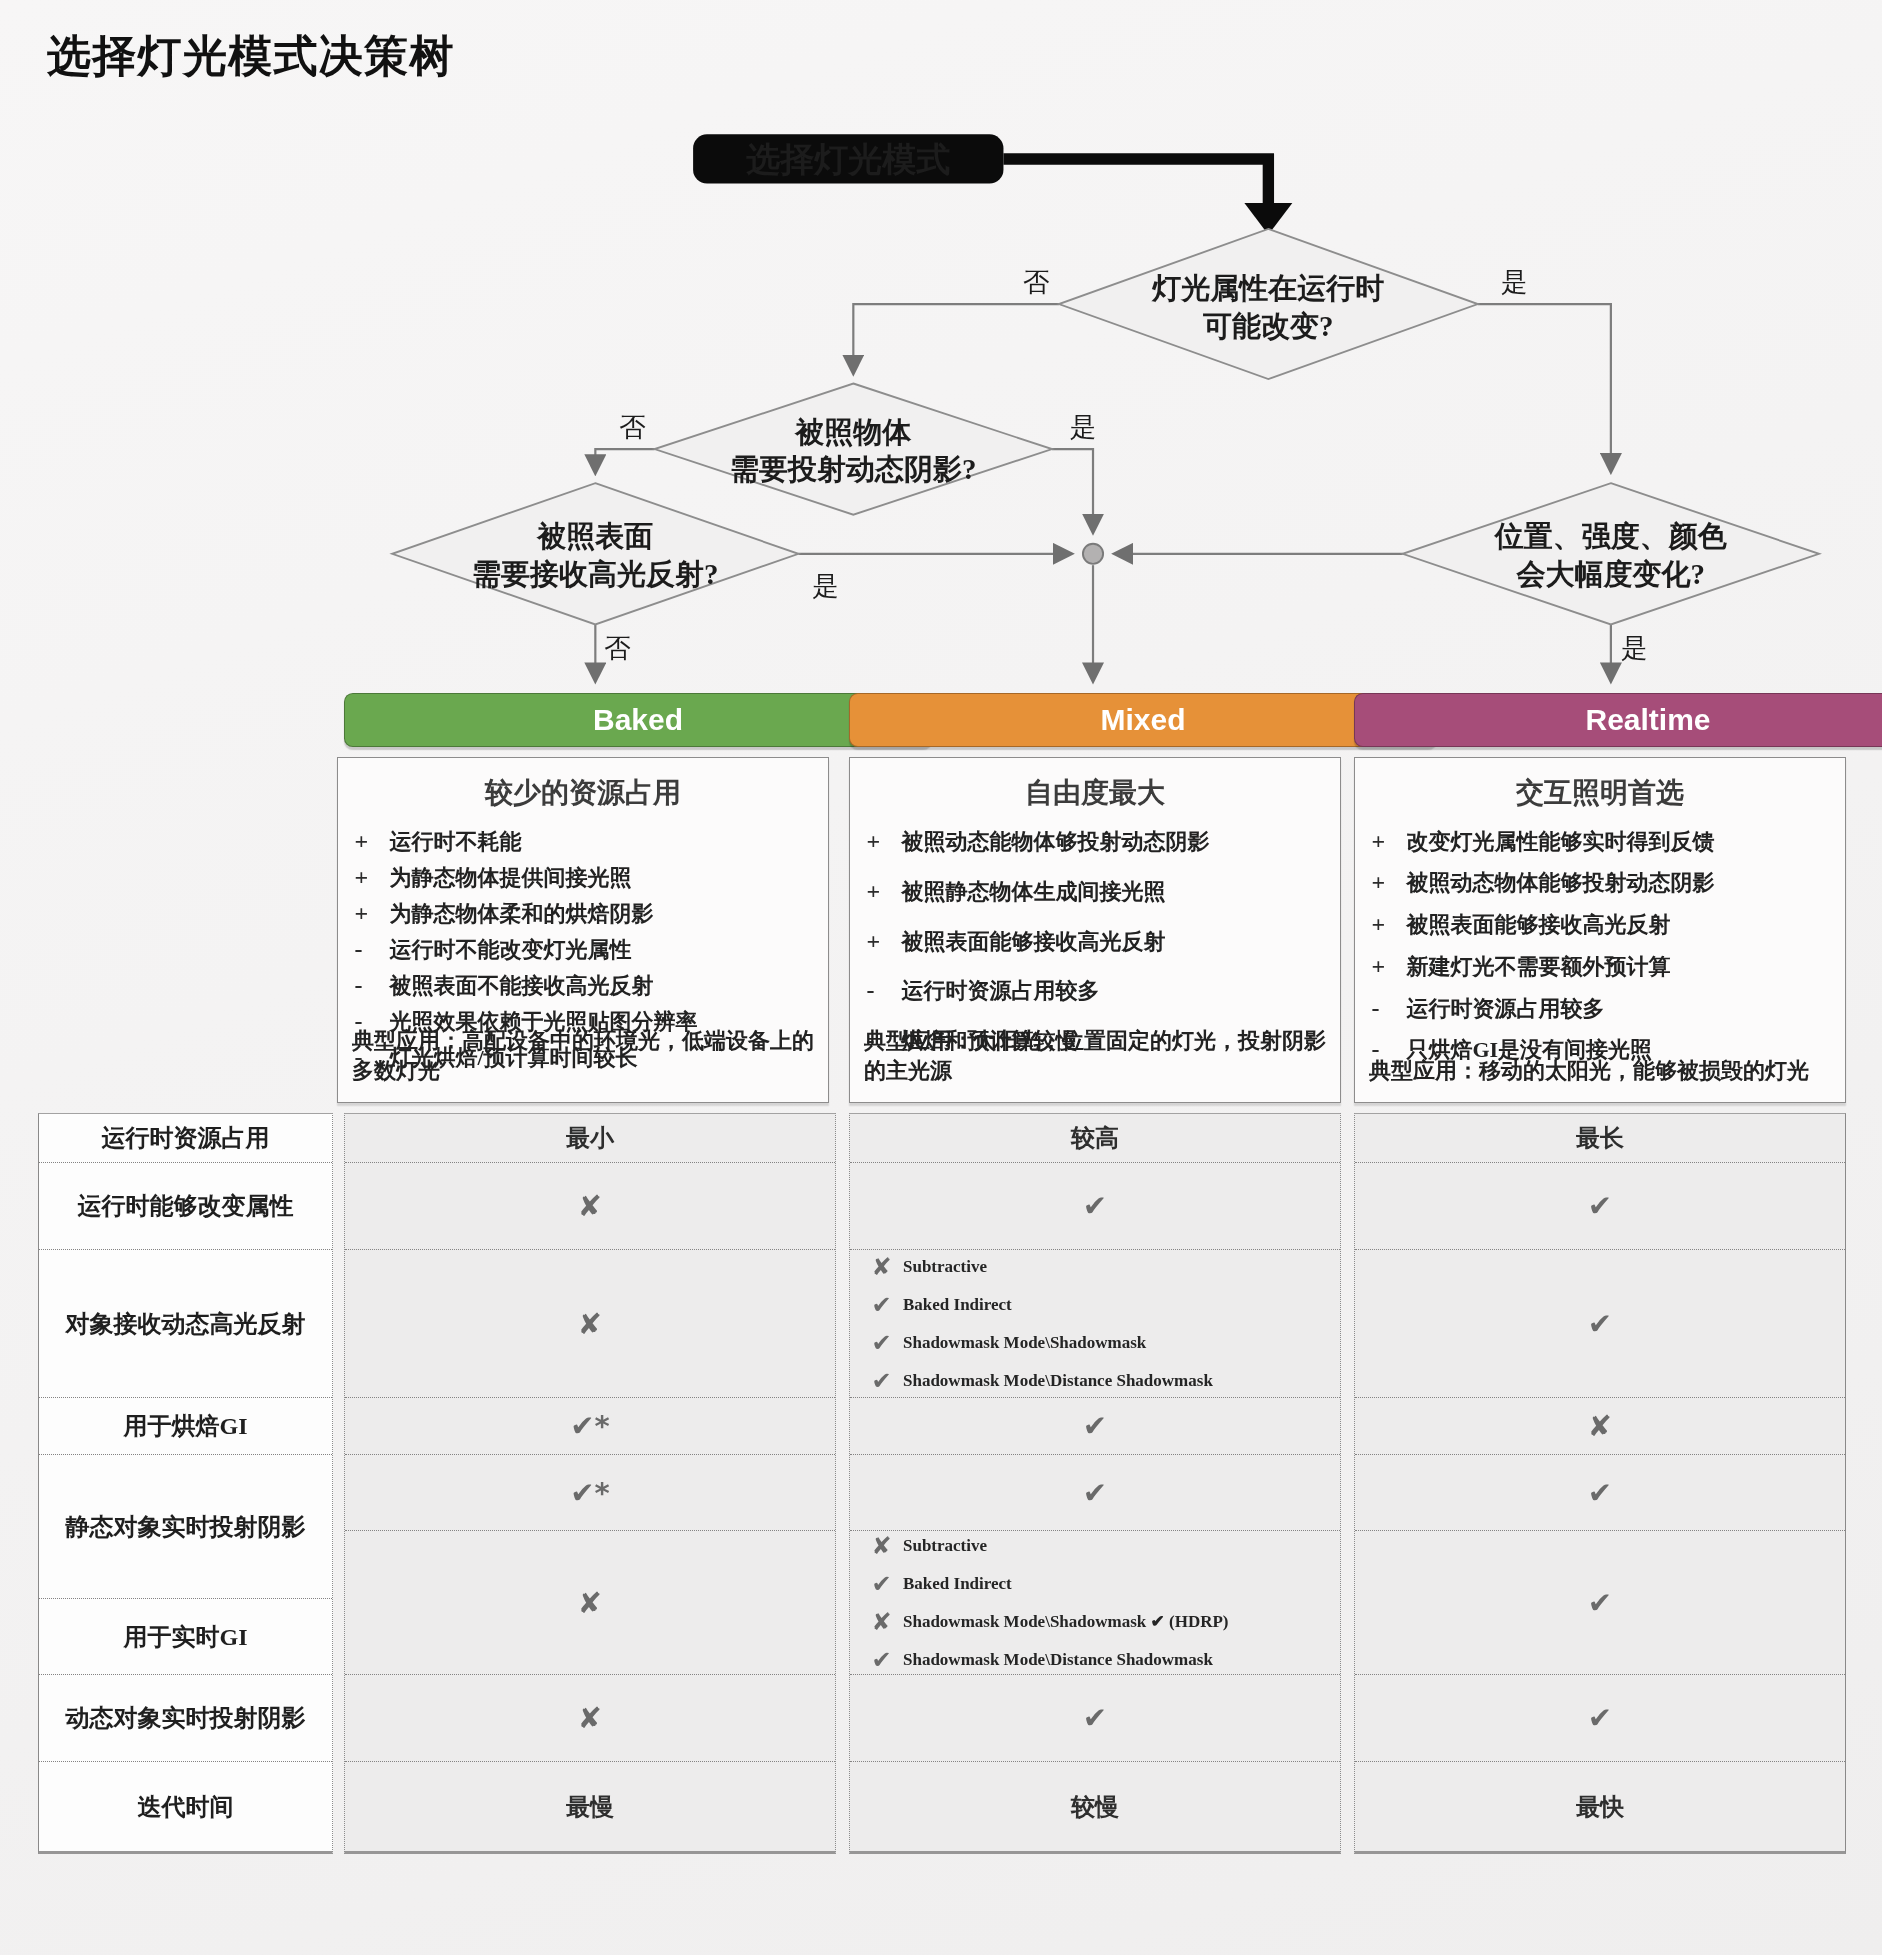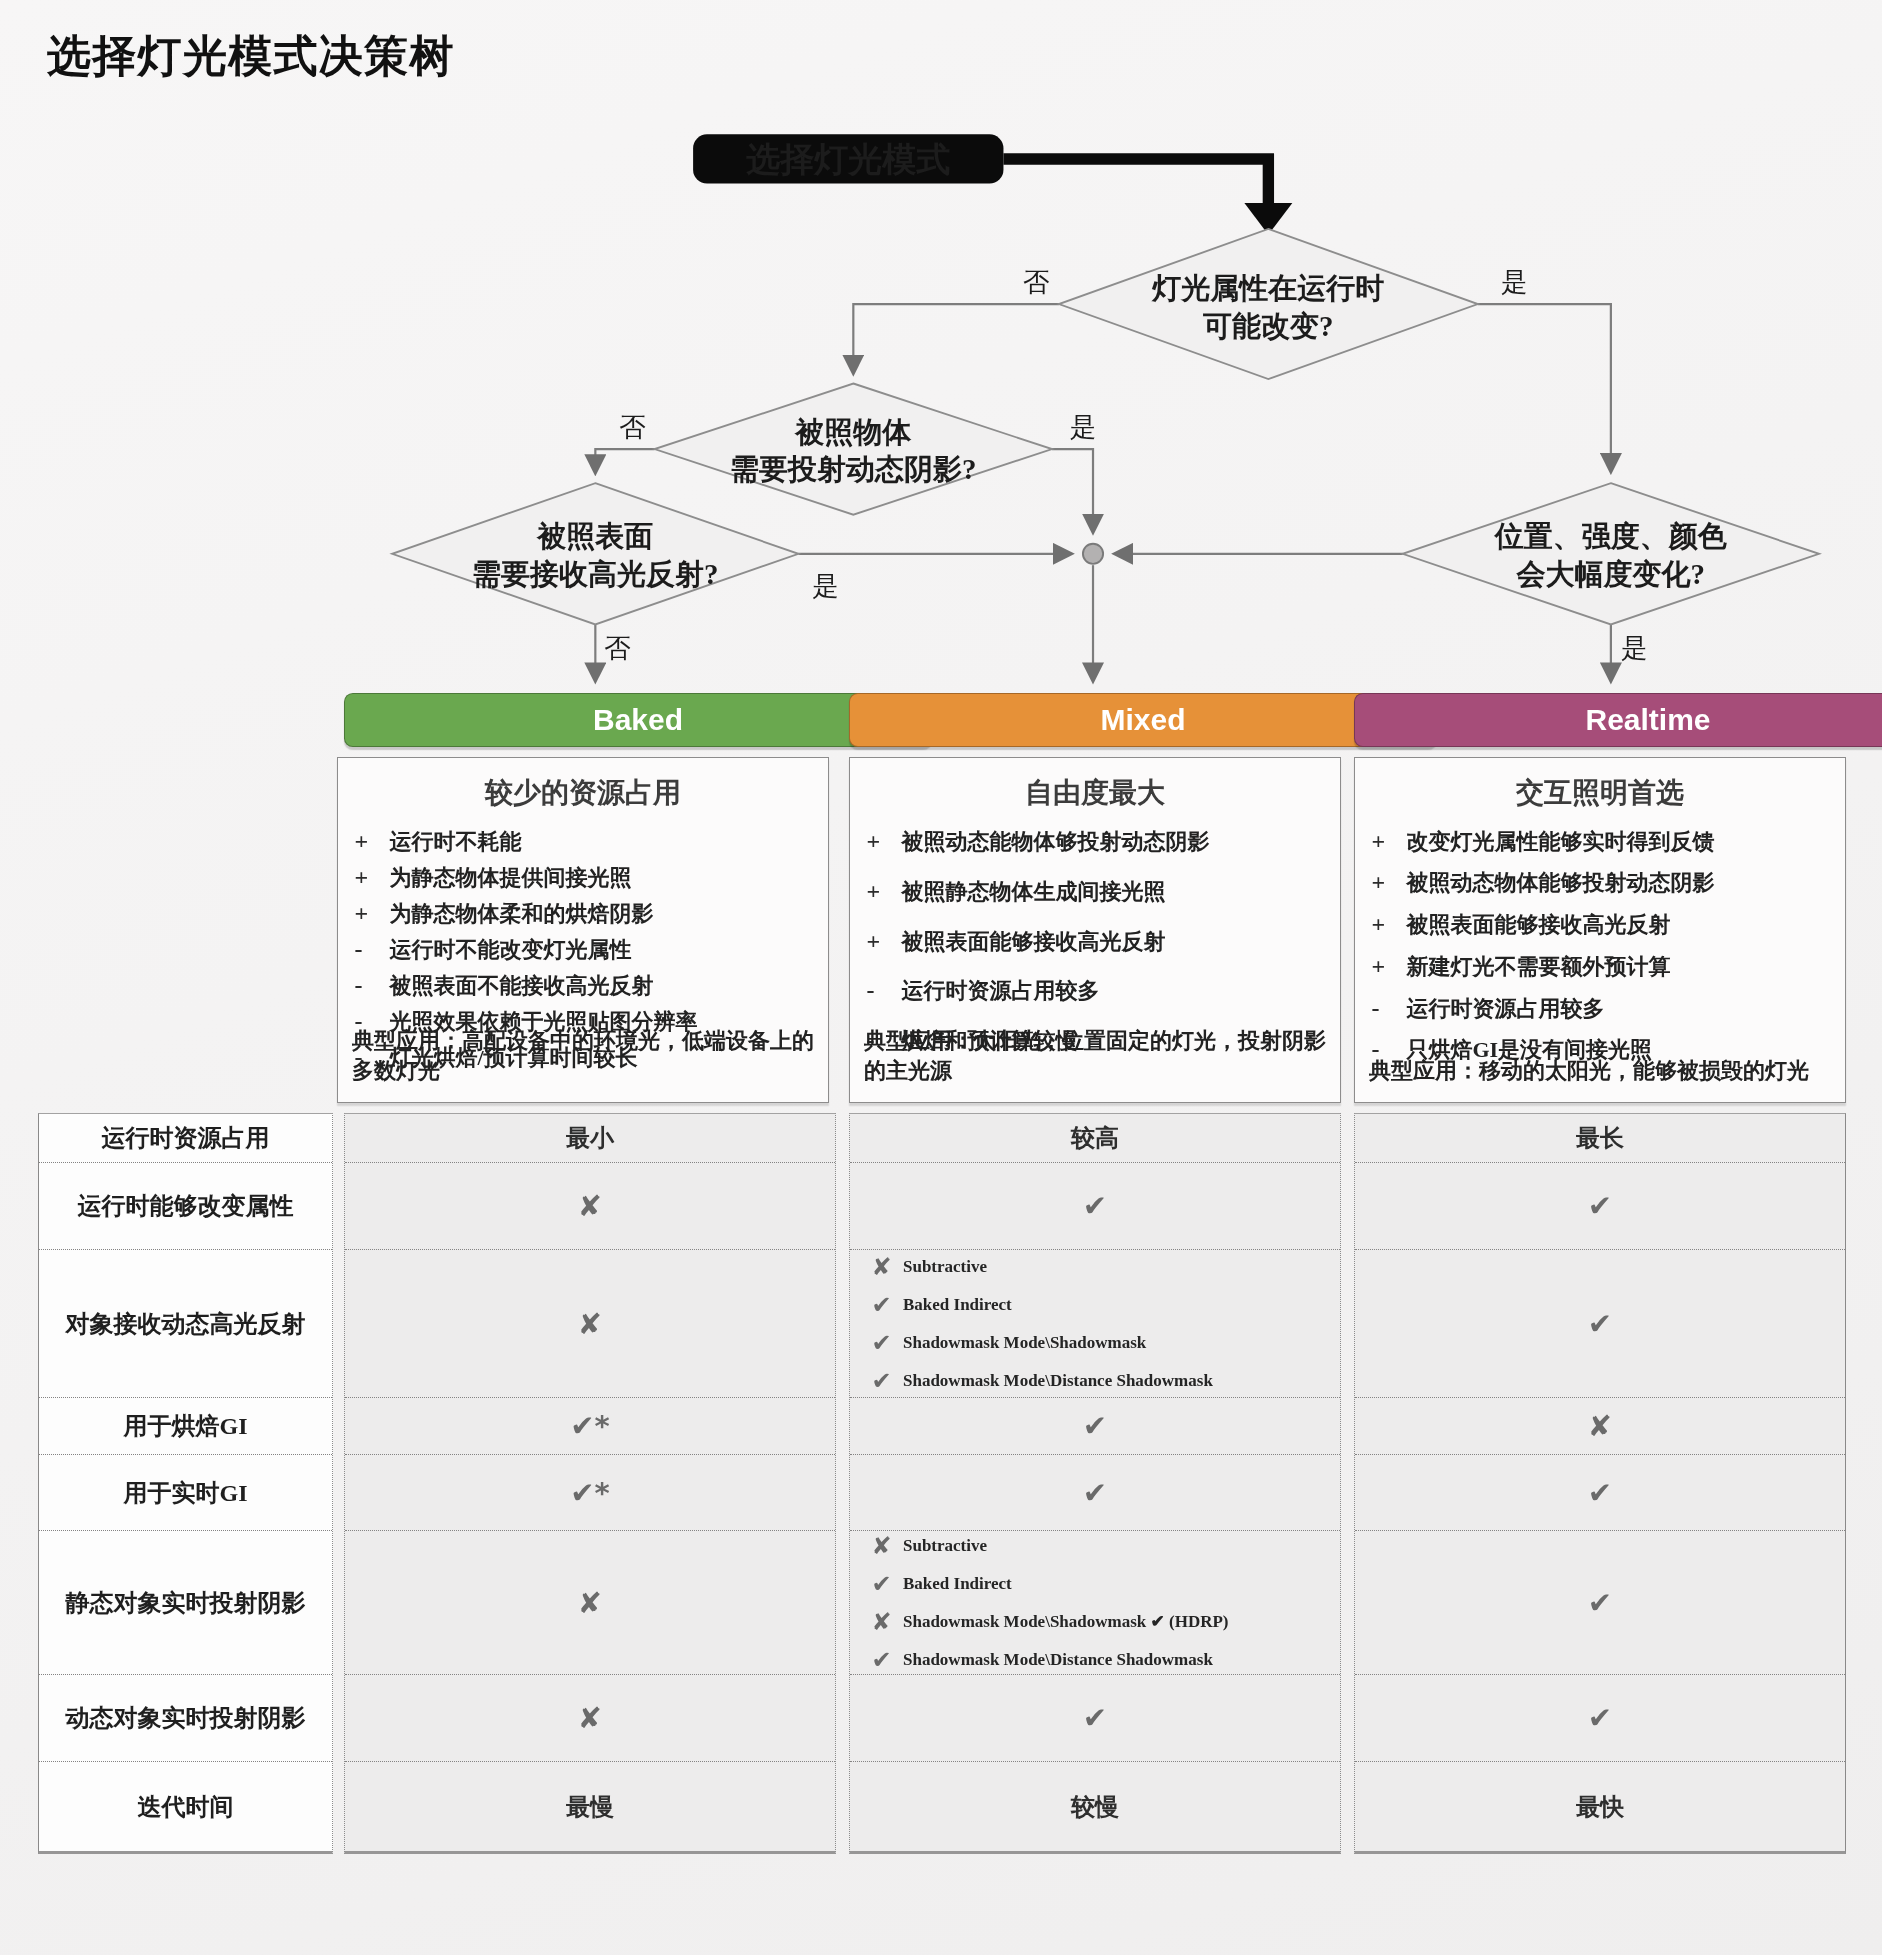--- a/index.html
+++ b/index.html
@@ -213,25 +213,25 @@
       </div>
     <div class="trow r2">
         <span class="tlabel">运行时能够改变属性</span>
       </div>
     <div class="trow r3">
         <span class="tlabel">对象接收动态高光反射</span>
       </div>
     <div class="trow r4">
         <span class="tlabel">用于烘焙GI</span>
       </div>
+    <div class="trow r6">
+        <span class="tlabel">静态对象实时投射阴影</span>
+      </div>
     <div class="trow r5">
         <span class="tlabel">用于实时GI</span>
-      </div>
-    <div class="trow r6">
-        <span class="tlabel">静态对象实时投射阴影</span>
       </div>
     <div class="trow r7">
         <span class="tlabel">动态对象实时投射阴影</span>
       </div>
     <div class="trow r8">
         <span class="tlabel">迭代时间</span>
       </div>
   </div>
 
   <div class="tcol baked">

